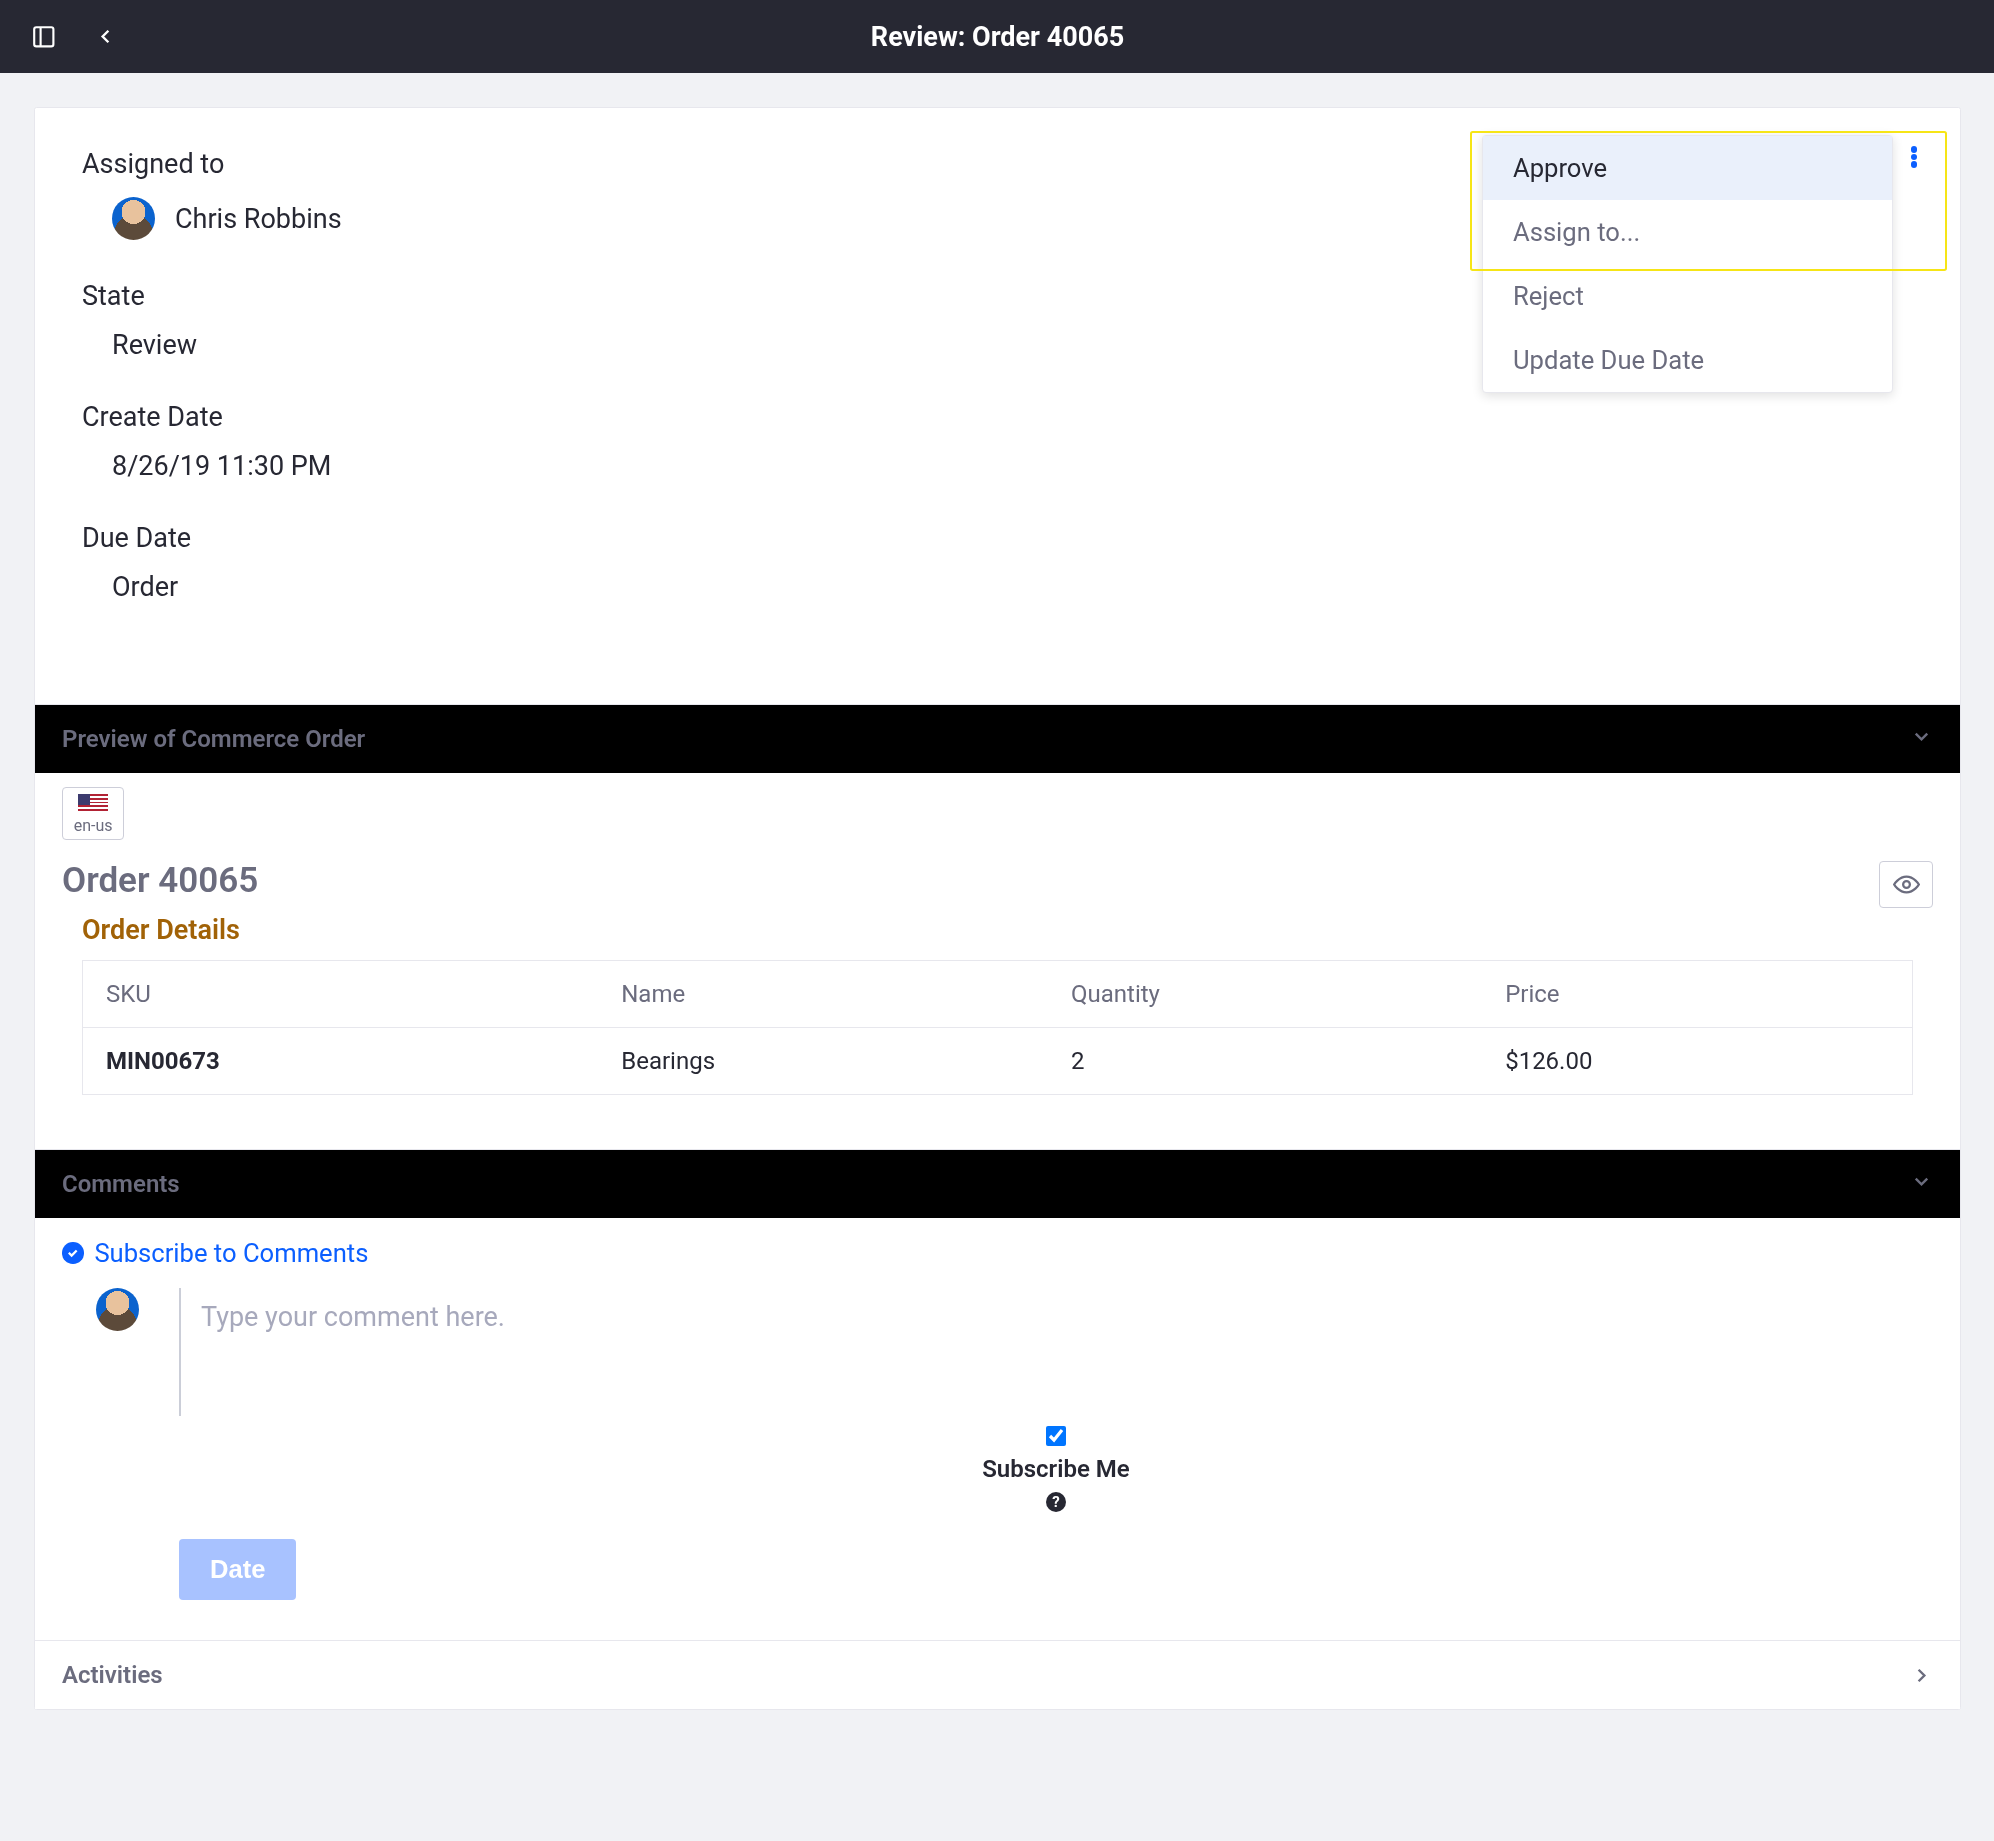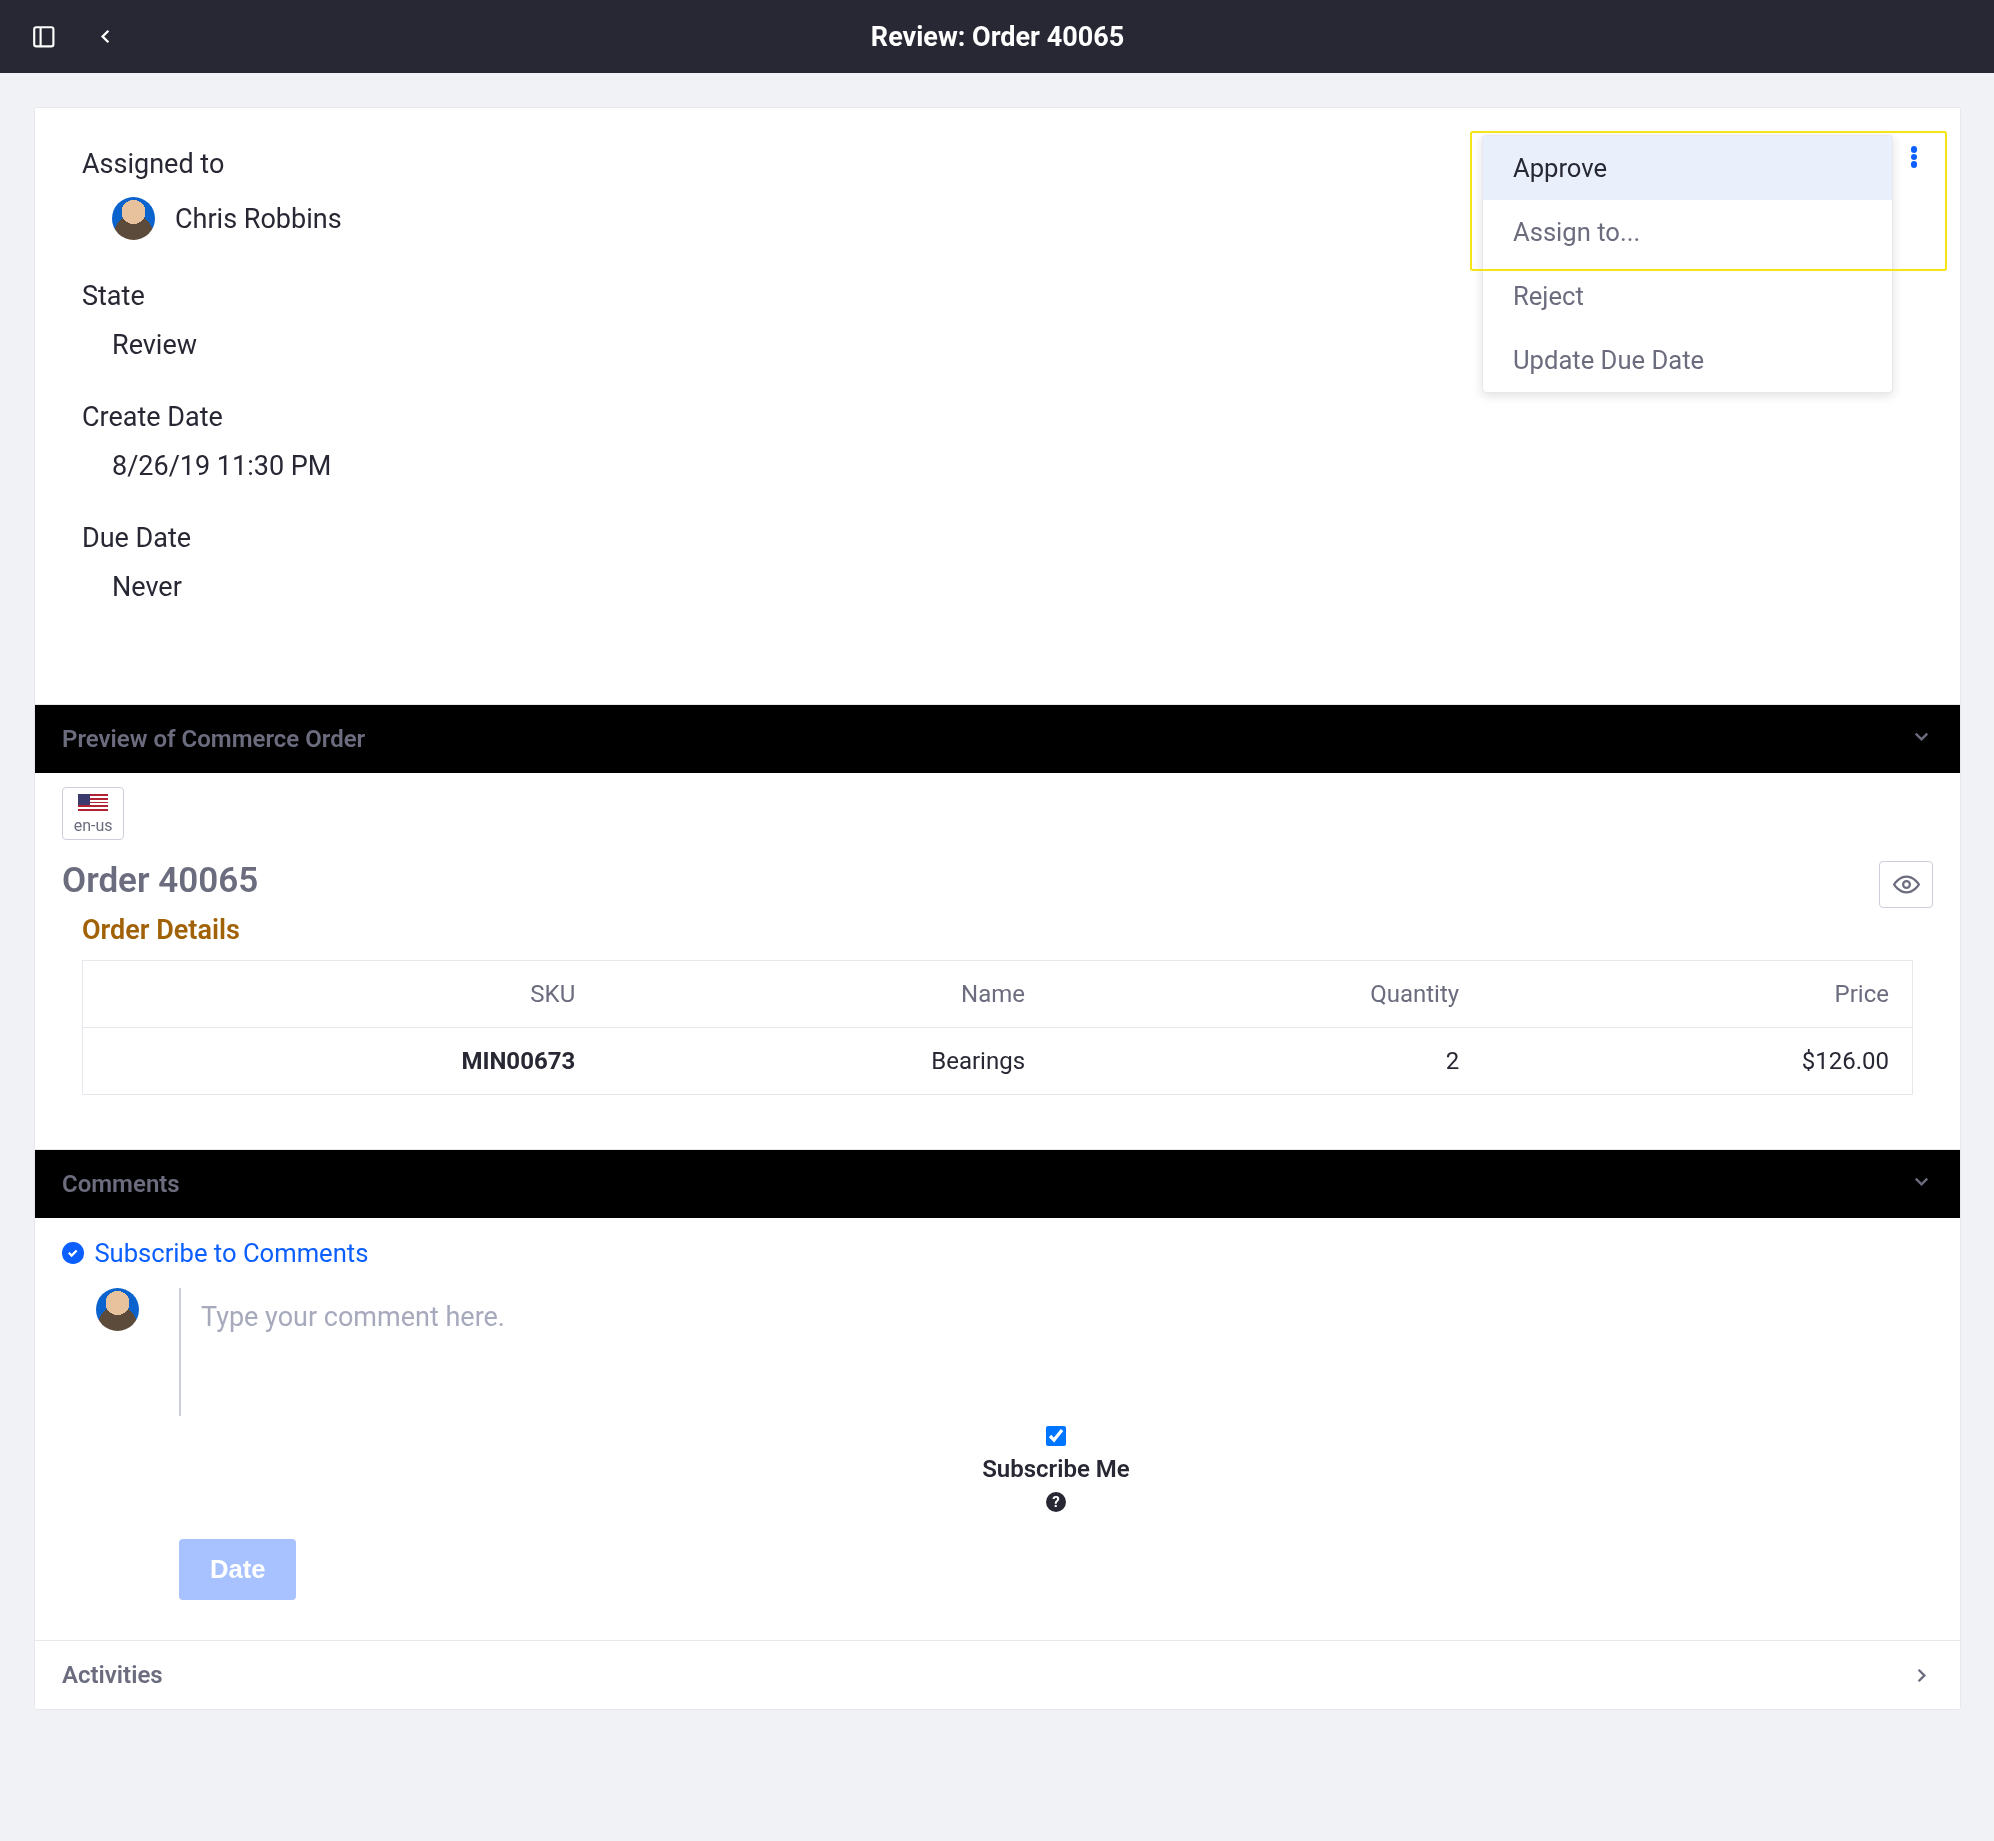--- a/index.html
+++ b/index.html
@@ -127,21 +127,21 @@
   .flag::before{content:"";position:absolute;left:0;top:0;width:12px;height:10.8px;background:#3c3b6e;}
   .locale-text{font-size:16px;color:#6b6c7e;margin-top:2.7px;}
   .order-title{font-size:35px;color:#6b6c7e;font-weight:600;margin:20px 0 13.5px 0;}
   .order-details-title{font-size:27px;color:#a16207;font-weight:600;margin:0 0 13.5px 20px;}
   .eye-btn{
     position:absolute; right:27px; top:88px;
     width:54px;height:47px;border:0.7px solid #cdced9;border-radius:4px;
     display:flex;align-items:center;justify-content:center;cursor:pointer;background:#fff;
   }
   table.order{width:calc(100% - 40px);margin:0 20px;border-collapse:collapse;border:0.7px solid #e7e7ed;}
-  table.order th, table.order td{padding:19px 23px;text-align:right;font-size:24px;}
+  table.order th, table.order td{padding:19px 23px;text-align:left;font-size:24px;}
   table.order th{color:#6b6c7e;font-weight:400;border-bottom:0.7px solid #e7e7ed;}
   table.order td{color:#272833;}
   table.order td.sku{font-weight:700;}
   .comments-body{background:#fff;padding:20px 27px 40px 27px;}
   .subscribe-link{display:inline-flex;align-items:center;color:#0b5fff;font-size:25.6px;cursor:pointer;margin-bottom:20px;}
   .subscribe-link .check{width:21.6px;height:21.6px;border-radius:50%;background:#0b5fff;display:inline-flex;align-items:center;justify-content:center;margin-right:10.8px;}
   .subscribe-link .check svg{width:13.5px;height:13.5px;}
   .comment-row{display:flex;gap:20px;align-items:flex-start;margin-left:34px;}
   .comment-row .avatar{flex:none;}
   .comment-area{flex:1;}
@@ -197,21 +197,21 @@
       <div class="info-block">
         <div class="info-label">State</div>
         <div class="info-value">Review</div>
       </div>
       <div class="info-block">
         <div class="info-label">Create Date</div>
         <div class="info-value">8/26/19 11:30 PM</div>
       </div>
       <div class="info-block">
         <div class="info-label">Due Date</div>
-        <div class="info-value">Never</div>
+        <div class="info-value">Order</div>
       </div>
 
       <div class="actions-btn">
         <span></span>
           <span></span>
           <span></span>
       </div>
 
       <div class="action-menu">
         <div class="highlight-box"></div>

